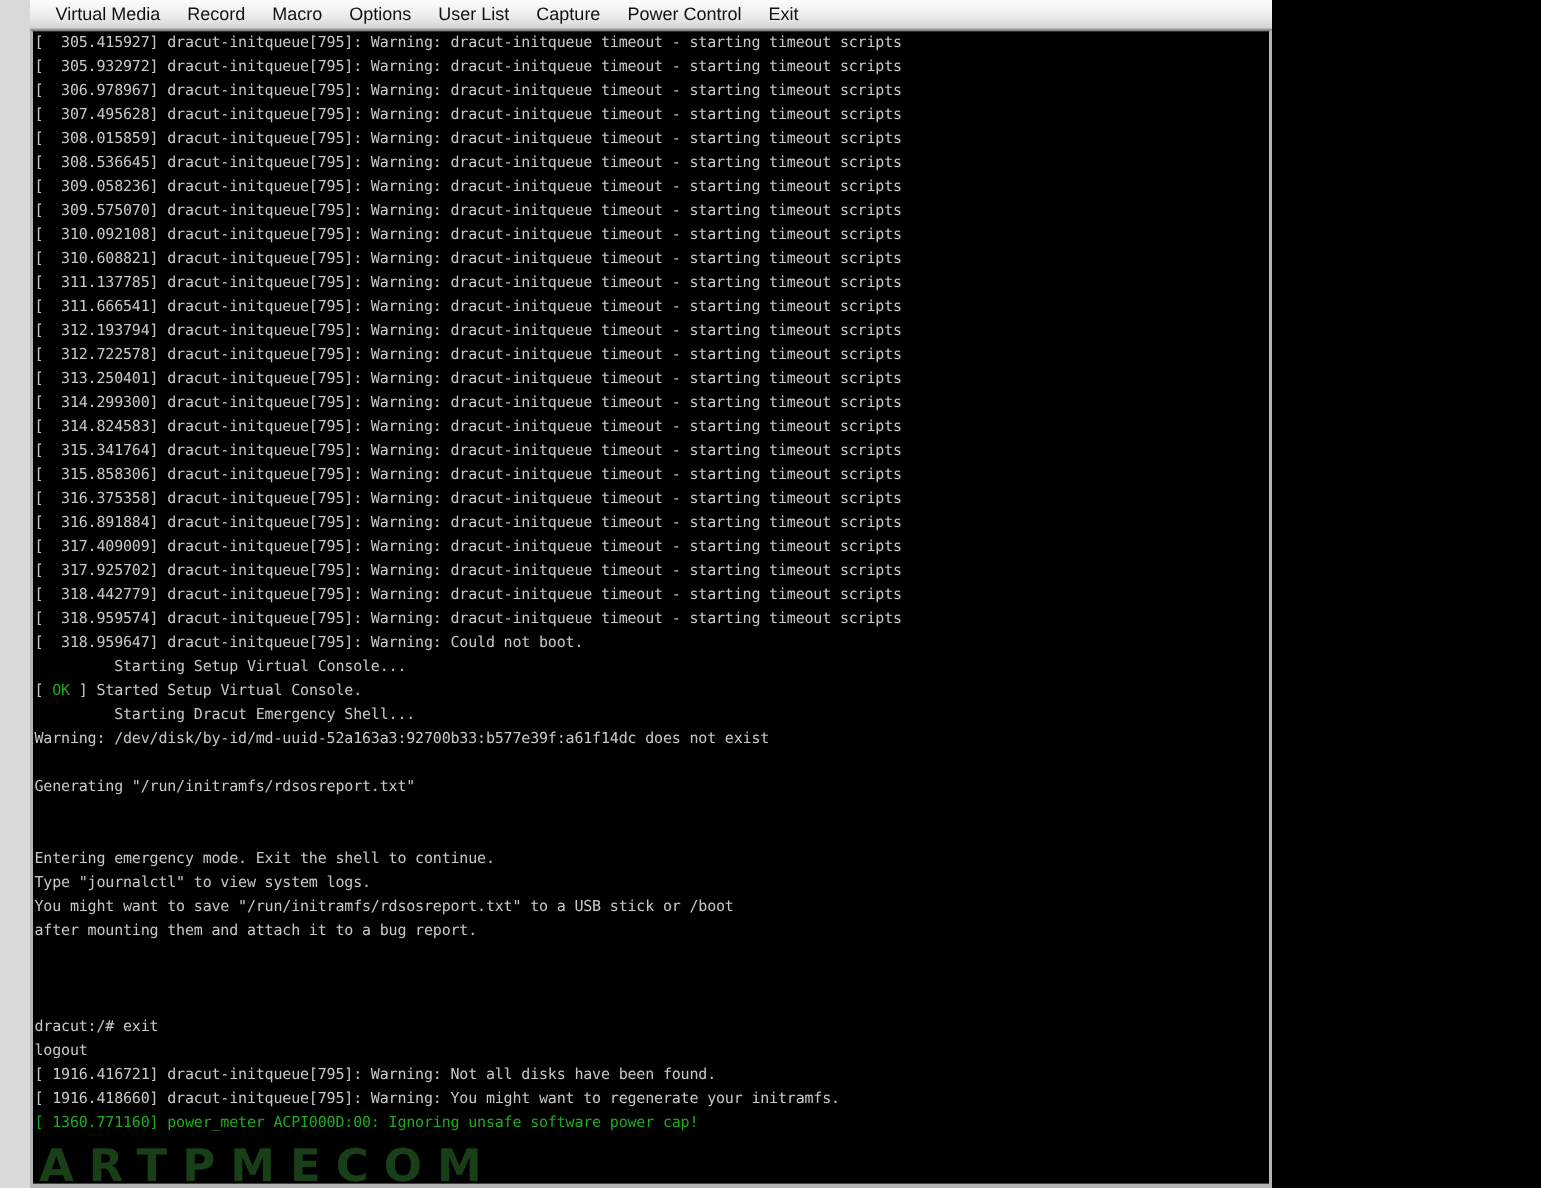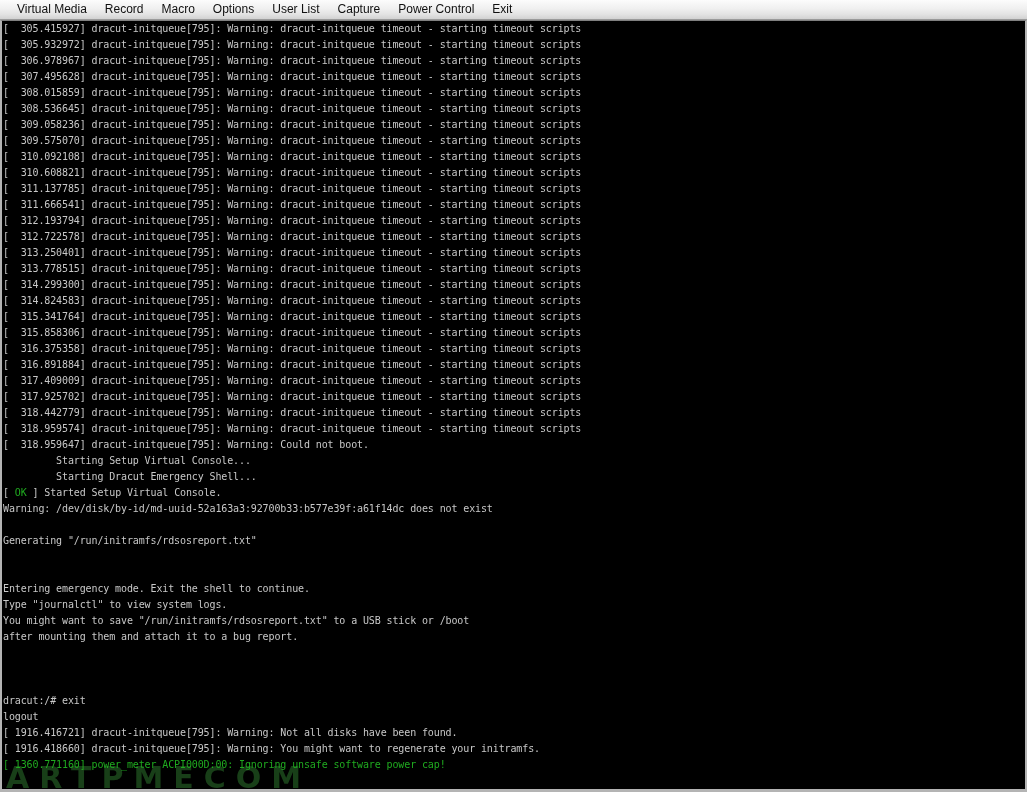--- a/index.html
+++ b/index.html
@@ -9,26 +9,27 @@
   }
   body {
     width: 1027px;
     height: 792px;
     overflow: hidden;
     font-family: "DejaVu Sans Mono", monospace;
   }
 
   
   #kvm-window {
-    width: 1027px;
+    width: 848px;
     height: 792px;
     display: flex;
     flex-direction: column;
     background: #d9d9d9;
     box-sizing: border-box;
+    padding-left: 20px;
   }
 
   
   #menubar {
     height: 20px;
     flex: 0 0 20px;
     background: linear-gradient(to bottom, #fcfcfc 0%, #f0f0f0 45%, #e3e3e3 75%, #d2d2d2 100%);
     border-bottom: 1px solid #9a9a9a;
     display: flex;
     align-items: center;
@@ -141,35 +142,34 @@
           <div class="line">[  308.536645] dracut-initqueue[795]: Warning: dracut-initqueue timeout - starting timeout scripts</div>
           <div class="line">[  309.058236] dracut-initqueue[795]: Warning: dracut-initqueue timeout - starting timeout scripts</div>
           <div class="line">[  309.575070] dracut-initqueue[795]: Warning: dracut-initqueue timeout - starting timeout scripts</div>
           <div class="line">[  310.092108] dracut-initqueue[795]: Warning: dracut-initqueue timeout - starting timeout scripts</div>
           <div class="line">[  310.608821] dracut-initqueue[795]: Warning: dracut-initqueue timeout - starting timeout scripts</div>
           <div class="line">[  311.137785] dracut-initqueue[795]: Warning: dracut-initqueue timeout - starting timeout scripts</div>
           <div class="line">[  311.666541] dracut-initqueue[795]: Warning: dracut-initqueue timeout - starting timeout scripts</div>
           <div class="line">[  312.193794] dracut-initqueue[795]: Warning: dracut-initqueue timeout - starting timeout scripts</div>
           <div class="line">[  312.722578] dracut-initqueue[795]: Warning: dracut-initqueue timeout - starting timeout scripts</div>
           <div class="line">[  313.250401] dracut-initqueue[795]: Warning: dracut-initqueue timeout - starting timeout scripts</div>
-          <div class="line">[  313.778515] dracut-initqueue[795]: Warning: dracut-initqueue timeout - starting timeout scripts</div>
           <div class="line">[  314.299300] dracut-initqueue[795]: Warning: dracut-initqueue timeout - starting timeout scripts</div>
           <div class="line">[  314.824583] dracut-initqueue[795]: Warning: dracut-initqueue timeout - starting timeout scripts</div>
           <div class="line">[  315.341764] dracut-initqueue[795]: Warning: dracut-initqueue timeout - starting timeout scripts</div>
           <div class="line">[  315.858306] dracut-initqueue[795]: Warning: dracut-initqueue timeout - starting timeout scripts</div>
           <div class="line">[  316.375358] dracut-initqueue[795]: Warning: dracut-initqueue timeout - starting timeout scripts</div>
           <div class="line">[  316.891884] dracut-initqueue[795]: Warning: dracut-initqueue timeout - starting timeout scripts</div>
           <div class="line">[  317.409009] dracut-initqueue[795]: Warning: dracut-initqueue timeout - starting timeout scripts</div>
           <div class="line">[  317.925702] dracut-initqueue[795]: Warning: dracut-initqueue timeout - starting timeout scripts</div>
           <div class="line">[  318.442779] dracut-initqueue[795]: Warning: dracut-initqueue timeout - starting timeout scripts</div>
           <div class="line">[  318.959574] dracut-initqueue[795]: Warning: dracut-initqueue timeout - starting timeout scripts</div>
           <div class="line">[  318.959647] dracut-initqueue[795]: Warning: Could not boot.</div>
           <div class="line">         Starting Setup Virtual Console...</div>
+          <div class="line"><span class="seg">[ </span><span class="seg green">OK</span><span class="seg"> ] Started Setup Virtual Console.</span></div>
           <div class="line">         Starting Dracut Emergency Shell...</div>
-          <div class="line"><span class="seg">[ </span><span class="seg green">OK</span><span class="seg"> ] Started Setup Virtual Console.</span></div>
           <div class="line">Warning: /dev/disk/by-id/md-uuid-52a163a3:92700b33:b577e39f:a61f14dc does not exist</div>
           <div class="line blank"></div>
           <div class="line">Generating "/run/initramfs/rdsosreport.txt"</div>
           <div class="line blank"></div>
           <div class="line blank"></div>
           <div class="line">Entering emergency mode. Exit the shell to continue.</div>
           <div class="line">Type "journalctl" to view system logs.</div>
           <div class="line">You might want to save "/run/initramfs/rdsosreport.txt" to a USB stick or /boot</div>
           <div class="line">after mounting them and attach it to a bug report.</div>
           <div class="line blank"></div>

